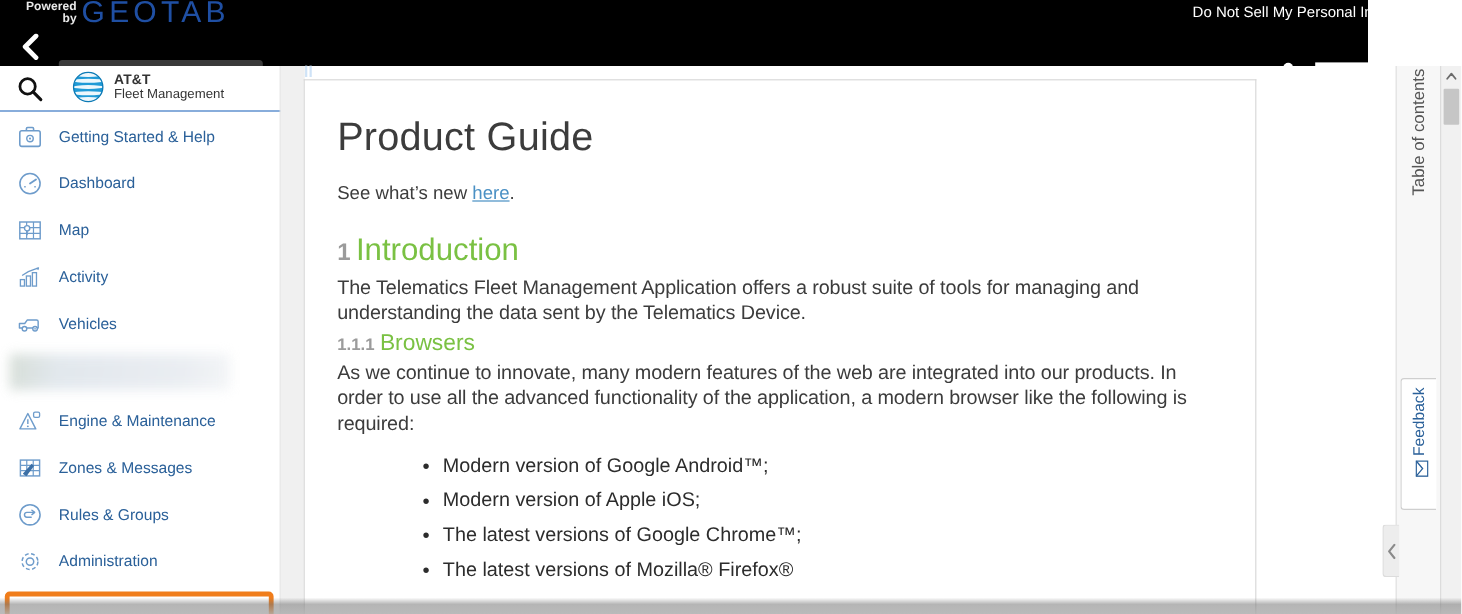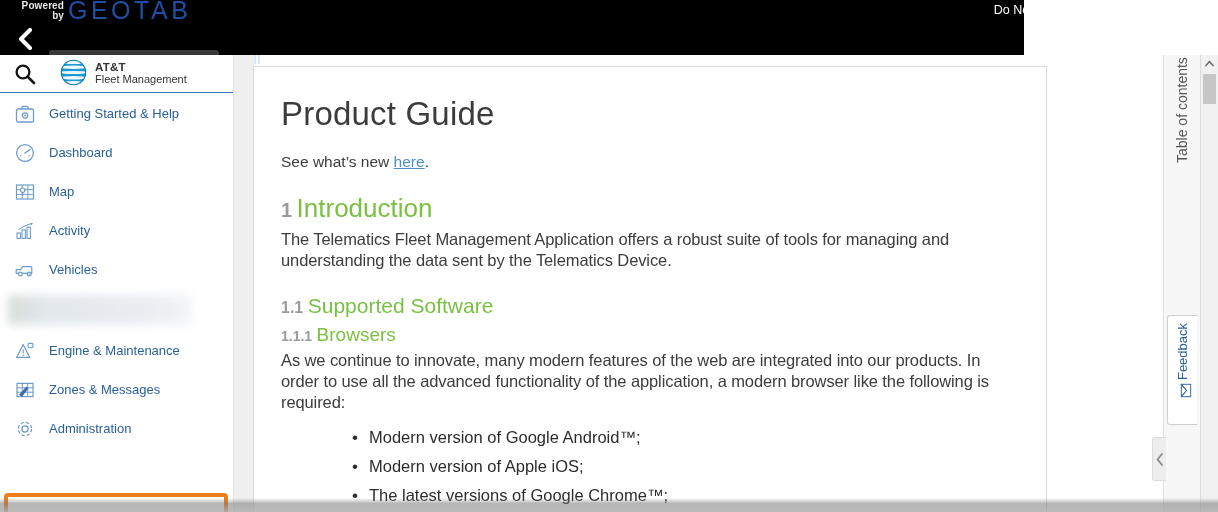--- a/index.html
+++ b/index.html
@@ -4,21 +4,21 @@
 <style>
   * { box-sizing: border-box; margin: 0; padding: 0; }
   html, body {
     width: 1218px; height: 512px;
     font-family: "Liberation Sans", sans-serif;
     background: #ffffff; overflow: hidden;
   }
   #app { position: relative; width: 1218px; height: 512px; background:#fff; overflow:hidden; }
 
   
-  .topbar { position:absolute; left:0; top:0; width:1024px; height:55px; background:#000; }
+  .topbar { position:absolute; left:0; top:0; width:1140px; height:55px; background:#000; }
   .brandrow { position:absolute; left:0; top:0; width:1218px; height:22px; }
   .powered {
     position:absolute; left:6px; top:0px; width:58px; height:22px;
     color:#e9e9e9; font-size:10px; line-height:10px; text-align:right;
     font-weight:bold; letter-spacing:.1px;
   }
   .powered span { display:block; }
   .powered .p1 { padding-top:1px; }
   .geotab {
     position:absolute; left:68px; top:-4px;
@@ -309,20 +309,30 @@
             <line x1="8.3" y1="4.4" x2="8.3" y2="17.6" stroke="#6e9ccb" stroke-width="1"></line>
             <line x1="13.7" y1="4.4" x2="13.7" y2="17.6" stroke="#6e9ccb" stroke-width="1"></line>
             <line x1="3" y1="8.8" x2="19" y2="8.8" stroke="#6e9ccb" stroke-width="1"></line>
             <line x1="3" y1="13.2" x2="19" y2="13.2" stroke="#6e9ccb" stroke-width="1"></line>
             <path d="M5 15.8 L12.4 7.4 l2 2 L8 17.8 Z" fill="#3b6fa6"></path>
           </svg>
         </span>
         <span class="sb-label">Zones &amp; Messages</span>
       </div>
 
+      <div class="sb-item">
+        <span class="sb-ico">
+          <svg width="22" height="22" viewBox="0 0 22 22">
+            <circle cx="11" cy="11" r="8.4" stroke="#6e9ccb" stroke-width="1.3" fill="none"></circle>
+            <path d="M14.6 9 H8.4 a2 2 0 0 0 0 4 H12" stroke="#6e9ccb" stroke-width="1.2" fill="none" stroke-linecap="round"></path>
+            <path d="M12.6 7.2 L14.9 9 L12.6 10.8" stroke="#6e9ccb" stroke-width="1.2" fill="none" stroke-linecap="round" stroke-linejoin="round"></path>
+          </svg>
+        </span>
+        <span class="sb-label">Rules &amp; Groups</span>
+      </div>
 
       <div class="sb-item">
         <span class="sb-ico">
           <svg width="22" height="22" viewBox="0 0 22 22">
             <g stroke="#6e9ccb" stroke-width="1.25" fill="none">
               <circle cx="11" cy="11" r="6.6" stroke-dasharray="3.2 2.1"></circle>
               <circle cx="11" cy="11" r="3.1"></circle>
             </g>
           </svg>
         </span>
@@ -345,24 +355,20 @@
       <div class="whatsnew">
         <span>See what’s new </span><a href="#">here</a><span>.</span>
       </div>
 
       <div class="h2row">
         <span class="h-num">1</span>
         <span class="h2-text">Introduction</span>
       </div>
       <p class="body-p">The Telematics Fleet Management Application offers a robust suite of tools for managing and understanding the data sent by the Telematics Device.</p>
 
-      <div class="h3row">
-        <span class="h-num">1.1</span>
-        <span class="h3-text">Supported Software</span>
-      </div>
 
       <div class="h4row">
         <span class="h-num">1.1.1</span>
         <span class="h4-text">Browsers</span>
       </div>
 
       <p class="body-p">As we continue to innovate, many modern features of the web are integrated into our products. In order to use all the advanced functionality of the application, a modern browser like the following is required:</p>
 
       <ul class="bullets">
         <li>Modern version of Google Android™;</li>

